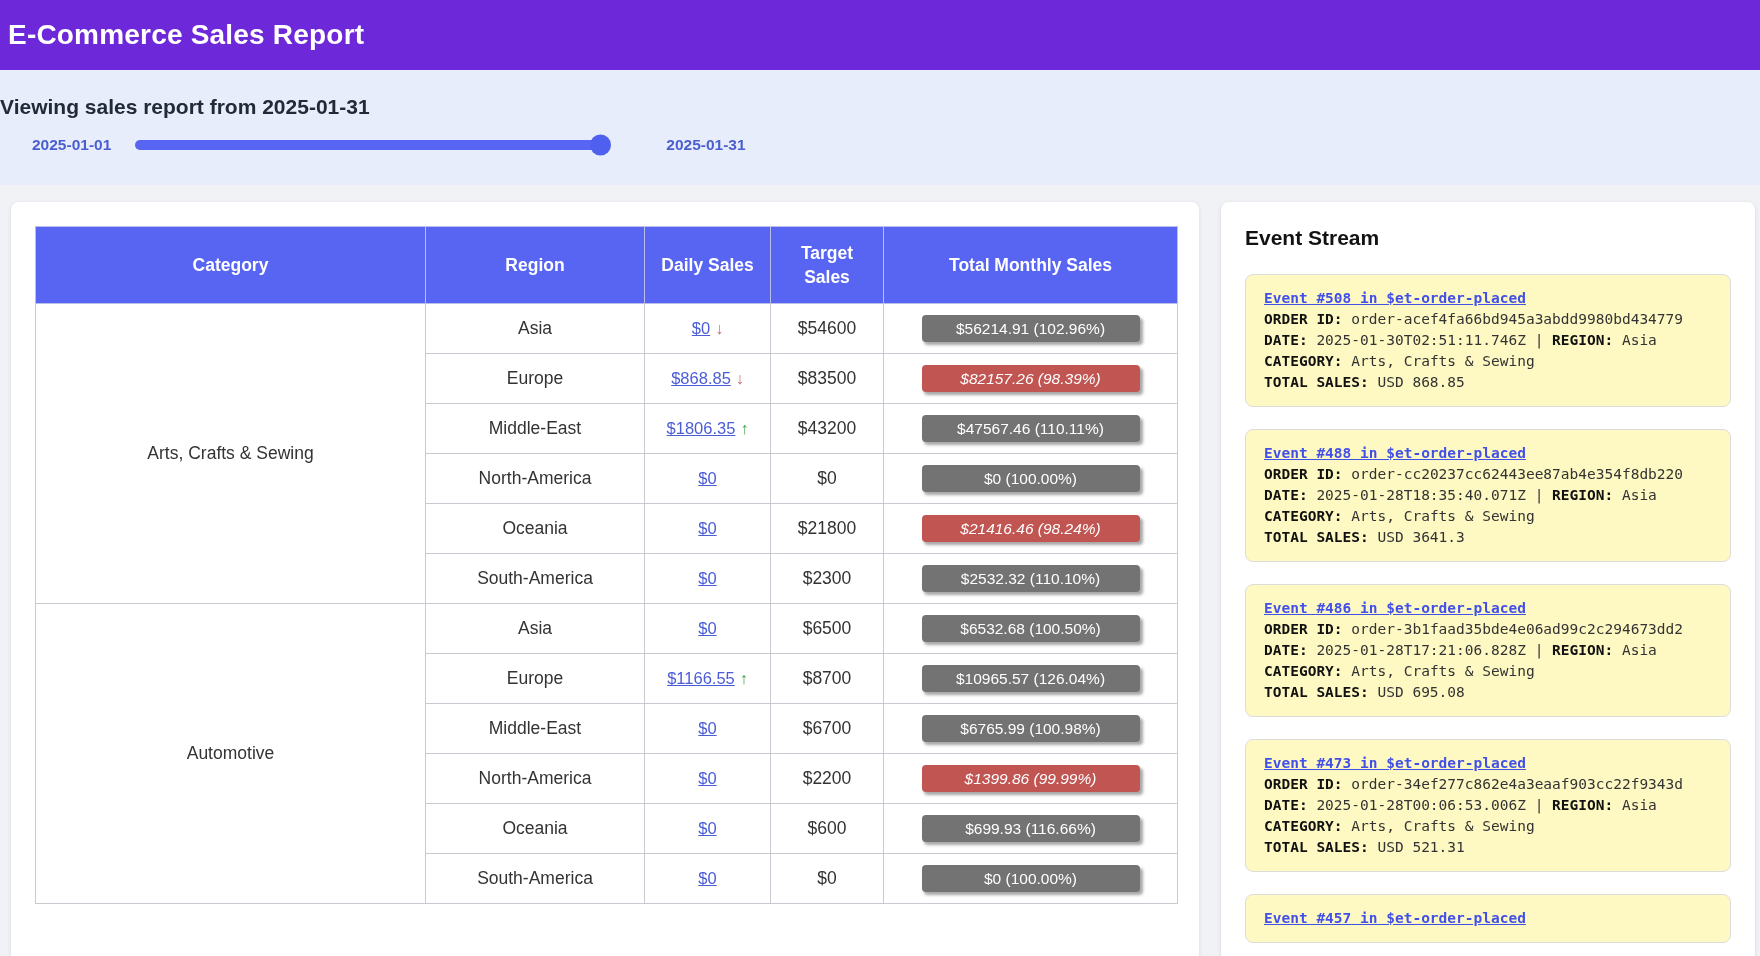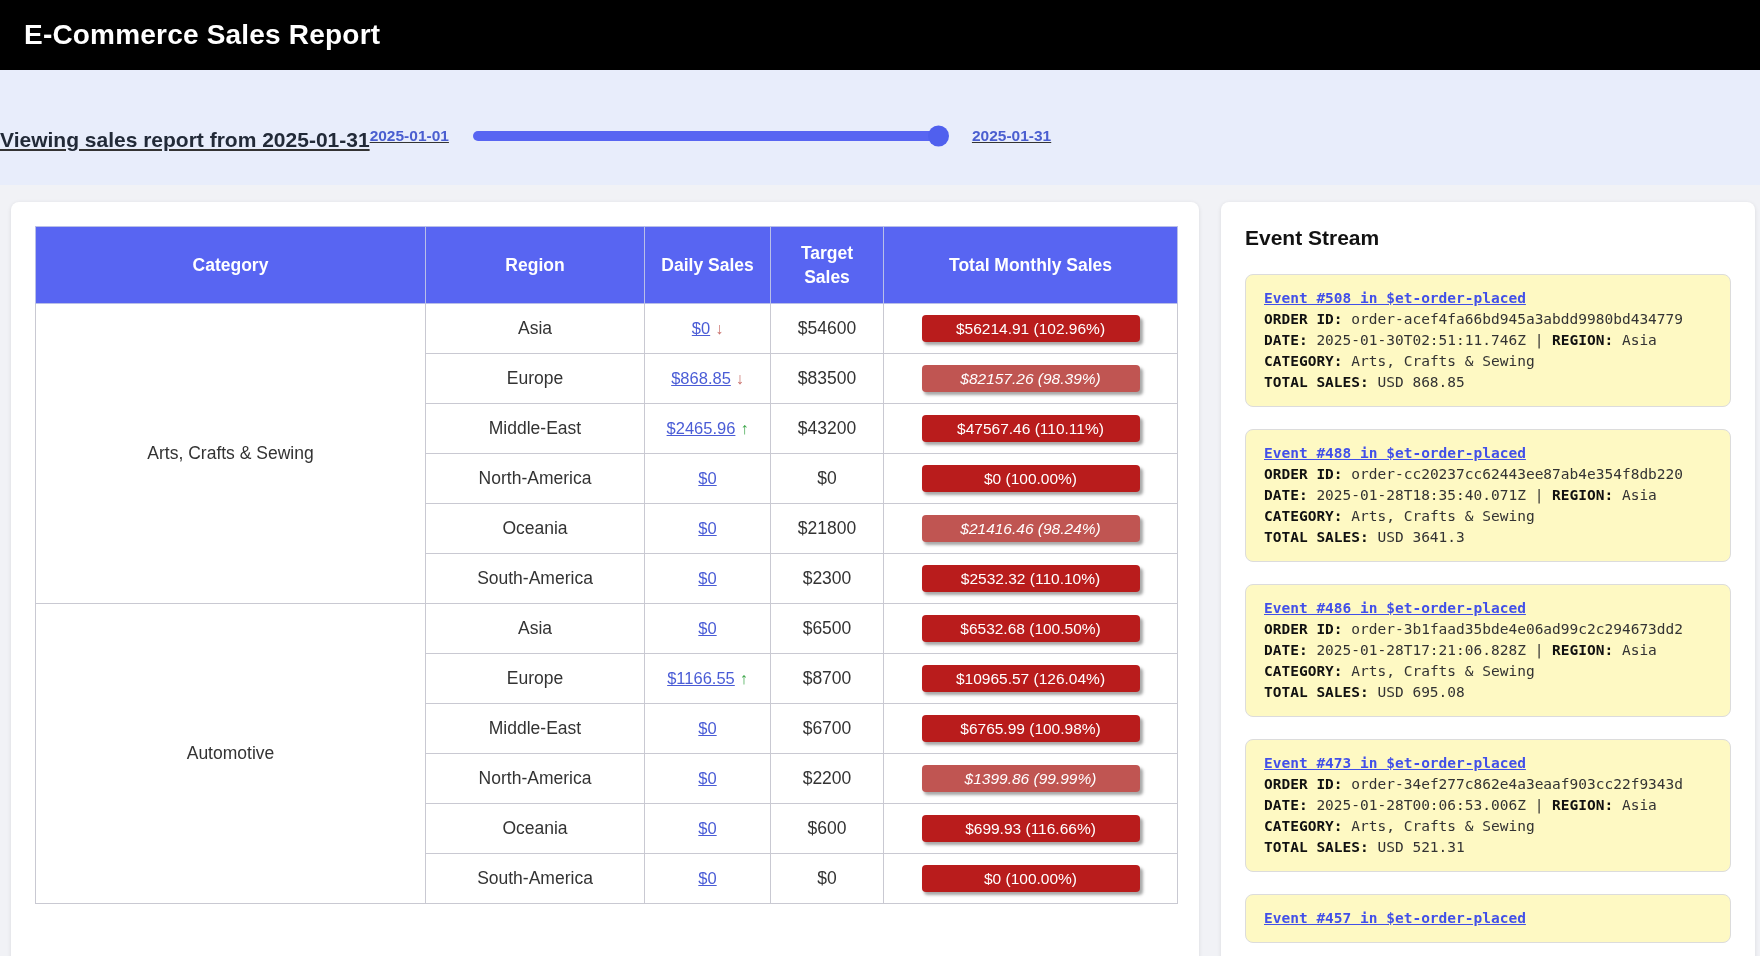--- a/index.html
+++ b/index.html
@@ -4,34 +4,33 @@
 <style>
   * { box-sizing: border-box; margin: 0; padding: 0; }
   html,body { width: 1760px; height: 956px; overflow: hidden; }
   body {
     font-family: "Liberation Sans", "DejaVu Sans", sans-serif;
     background: #f1f2f6;
     color: #333;
   }
   
   .app-header {
-    height: 70px; background: #000000; display: flex; align-items: center;
-    padding-left: 24px;
+    height: 70px; background: #6d28d9; display: flex; align-items: center;
+    padding-left: 8px;
   }
   .app-header h1 { color: #fff; font-size: 28px; font-weight: bold; letter-spacing: .2px; }
 
   
   .filter-bar {
-    height: 115px; background: #e8edfb; display: flex; flex-direction: row;
-    align-items: center;
-    text-decoration: underline;
+    height: 115px; background: #e8edfb; display: flex; flex-direction: column;
+    align-items: flex-start;
   }
   .filter-title { margin-top: 25px; font-size: 21px; font-weight: bold; color: #222a38; }
   .slider-row { display: flex; align-items: center; gap: 24px; margin-top: 17px; }
-  .slider-label { font-size: 15.5px; font-weight: bold; color: #4a5ed0; }
+  .slider-label { font-size: 15.5px; font-weight: bold; color: #4a5ed0; margin-left: 32px; }
   .slider-track {
     position: relative; width: 475px; height: 10px; background: #5865F2;
     border-radius: 6px; cursor: pointer;
   }
   .slider-thumb {
     position: absolute; right: -1px; top: 50%; transform: translateY(-50%);
     width: 21px; height: 21px; border-radius: 50%; background: #5060ee; cursor: grab;
   }
 
   
@@ -55,21 +54,21 @@
   td.cat-cell { font-size: 17.5px; color: #333; }
   a.daily-link { color: #4a5cd6; font-size: 16.5px; text-decoration: underline; }
   .trend { font-size: 16px; margin-left: 5px; text-decoration: none; display: inline-block; }
   .trend.down { color: #c9706c; }
   .trend.up { color: #3da64a; }
   td.hl { background: #dce7f9; }
   .badge {
     display: inline-block; width: 218px; padding: 4.5px 0; border-radius: 4px;
     color: #fff; font-size: 15.5px; box-shadow: 2.5px 3px 3px rgba(60,60,60,.45);
   }
-  .badge.green { background: #b91c1c; }
+  .badge.green { background: #737373; }
   .badge.red   { background: #c05552; font-style: italic; }
 
   
   .event-card {
     background: #fef9c3; border: 1px solid #dcdcdc; border-radius: 8px;
     padding: 13px 18px; margin-bottom: 22px;
     font-family: "DejaVu Sans Mono", "Liberation Mono", monospace;
     font-size: 14.5px; line-height: 21px; color: #333;
     white-space: nowrap; overflow: hidden;
   }
@@ -124,21 +123,21 @@
             <td class="hl"><span class="badge green">$56214.91 (102.96%)</span></td>
           </tr>
           <tr>
             <td>Europe</td>
             <td><a class="daily-link" href="#">$868.85</a><span class="trend down">↓</span></td>
             <td>$83500</td>
             <td class=""><span class="badge red">$82157.26 (98.39%)</span></td>
           </tr>
           <tr>
             <td>Middle-East</td>
-            <td><a class="daily-link" href="#">$2465.96</a><span class="trend up">↑</span></td>
+            <td><a class="daily-link" href="#">$1806.35</a><span class="trend up">↑</span></td>
             <td>$43200</td>
             <td class=""><span class="badge green">$47567.46 (110.11%)</span></td>
           </tr>
           <tr>
             <td>North-America</td>
             <td><a class="daily-link" href="#">$0</a></td>
             <td>$0</td>
             <td class=""><span class="badge green">$0 (100.00%)</span></td>
           </tr>
           <tr>

